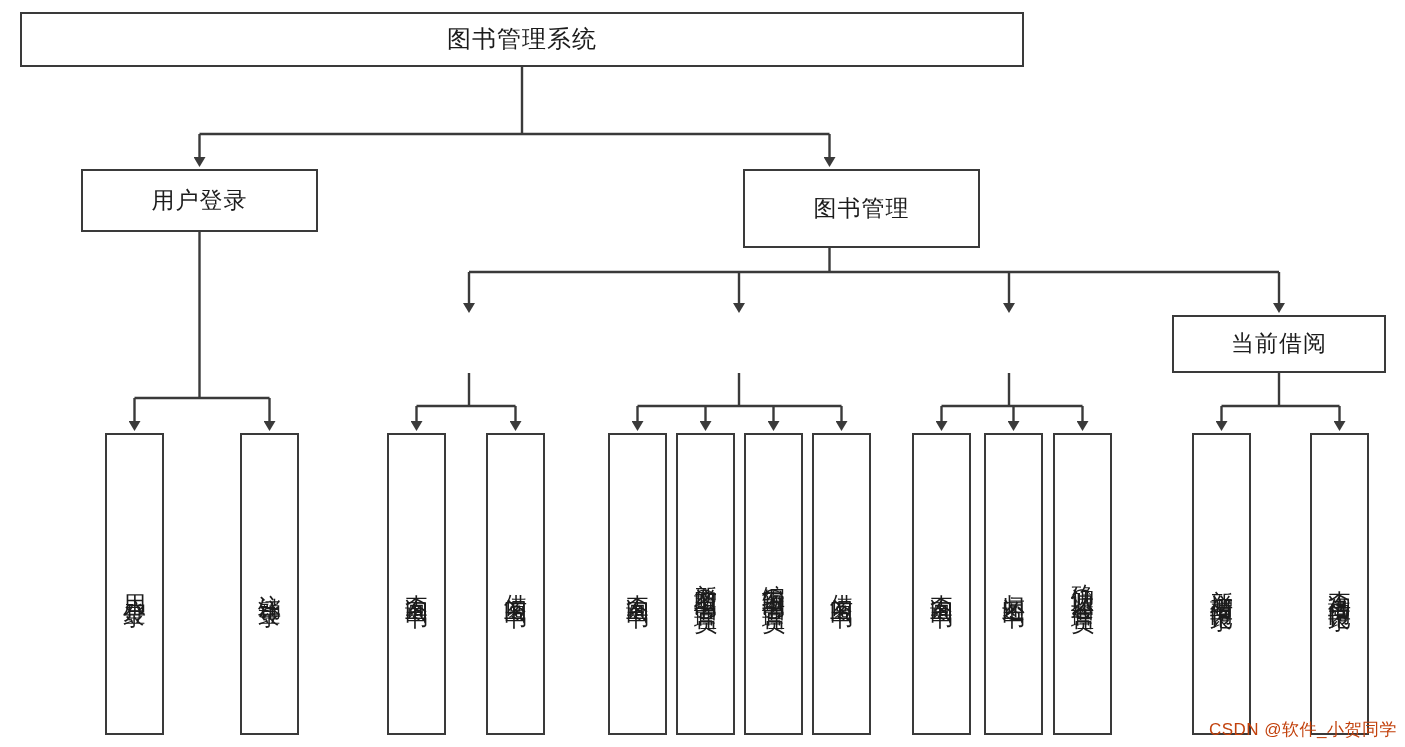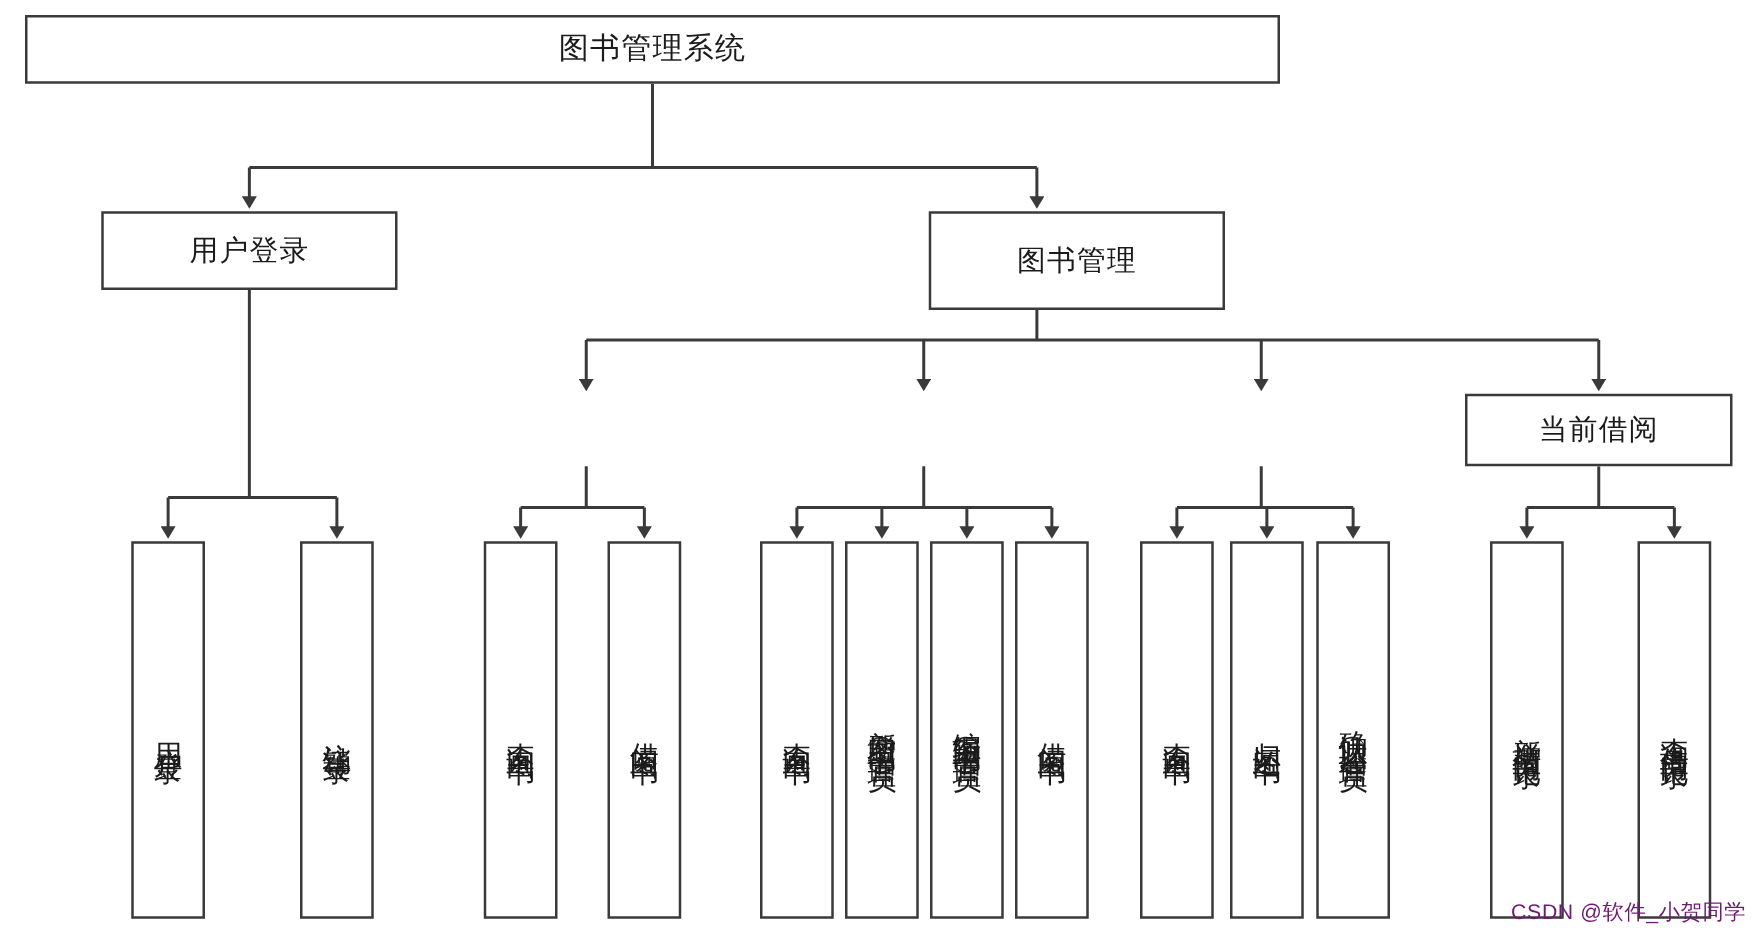--- a/index.html
+++ b/index.html
@@ -54,21 +54,21 @@
   .node.vert .vlabel {
     writing-mode: vertical-rl;
     text-orientation: upright;
     white-space: nowrap;
   }
   .watermark {
     position: absolute;
     right: 8px;
     bottom: 6px;
     font-size: 17px;
-    color: #701a75;
+    color: #c2410c;
     letter-spacing: 0.5px;
     white-space: nowrap;
   }
 </style>
 </head>
 <body>
 
 <div id="canvas">
 
   <svg id="edges" viewBox="0 0 1405 747" xmlns="http://www.w3.org/2000/svg">

